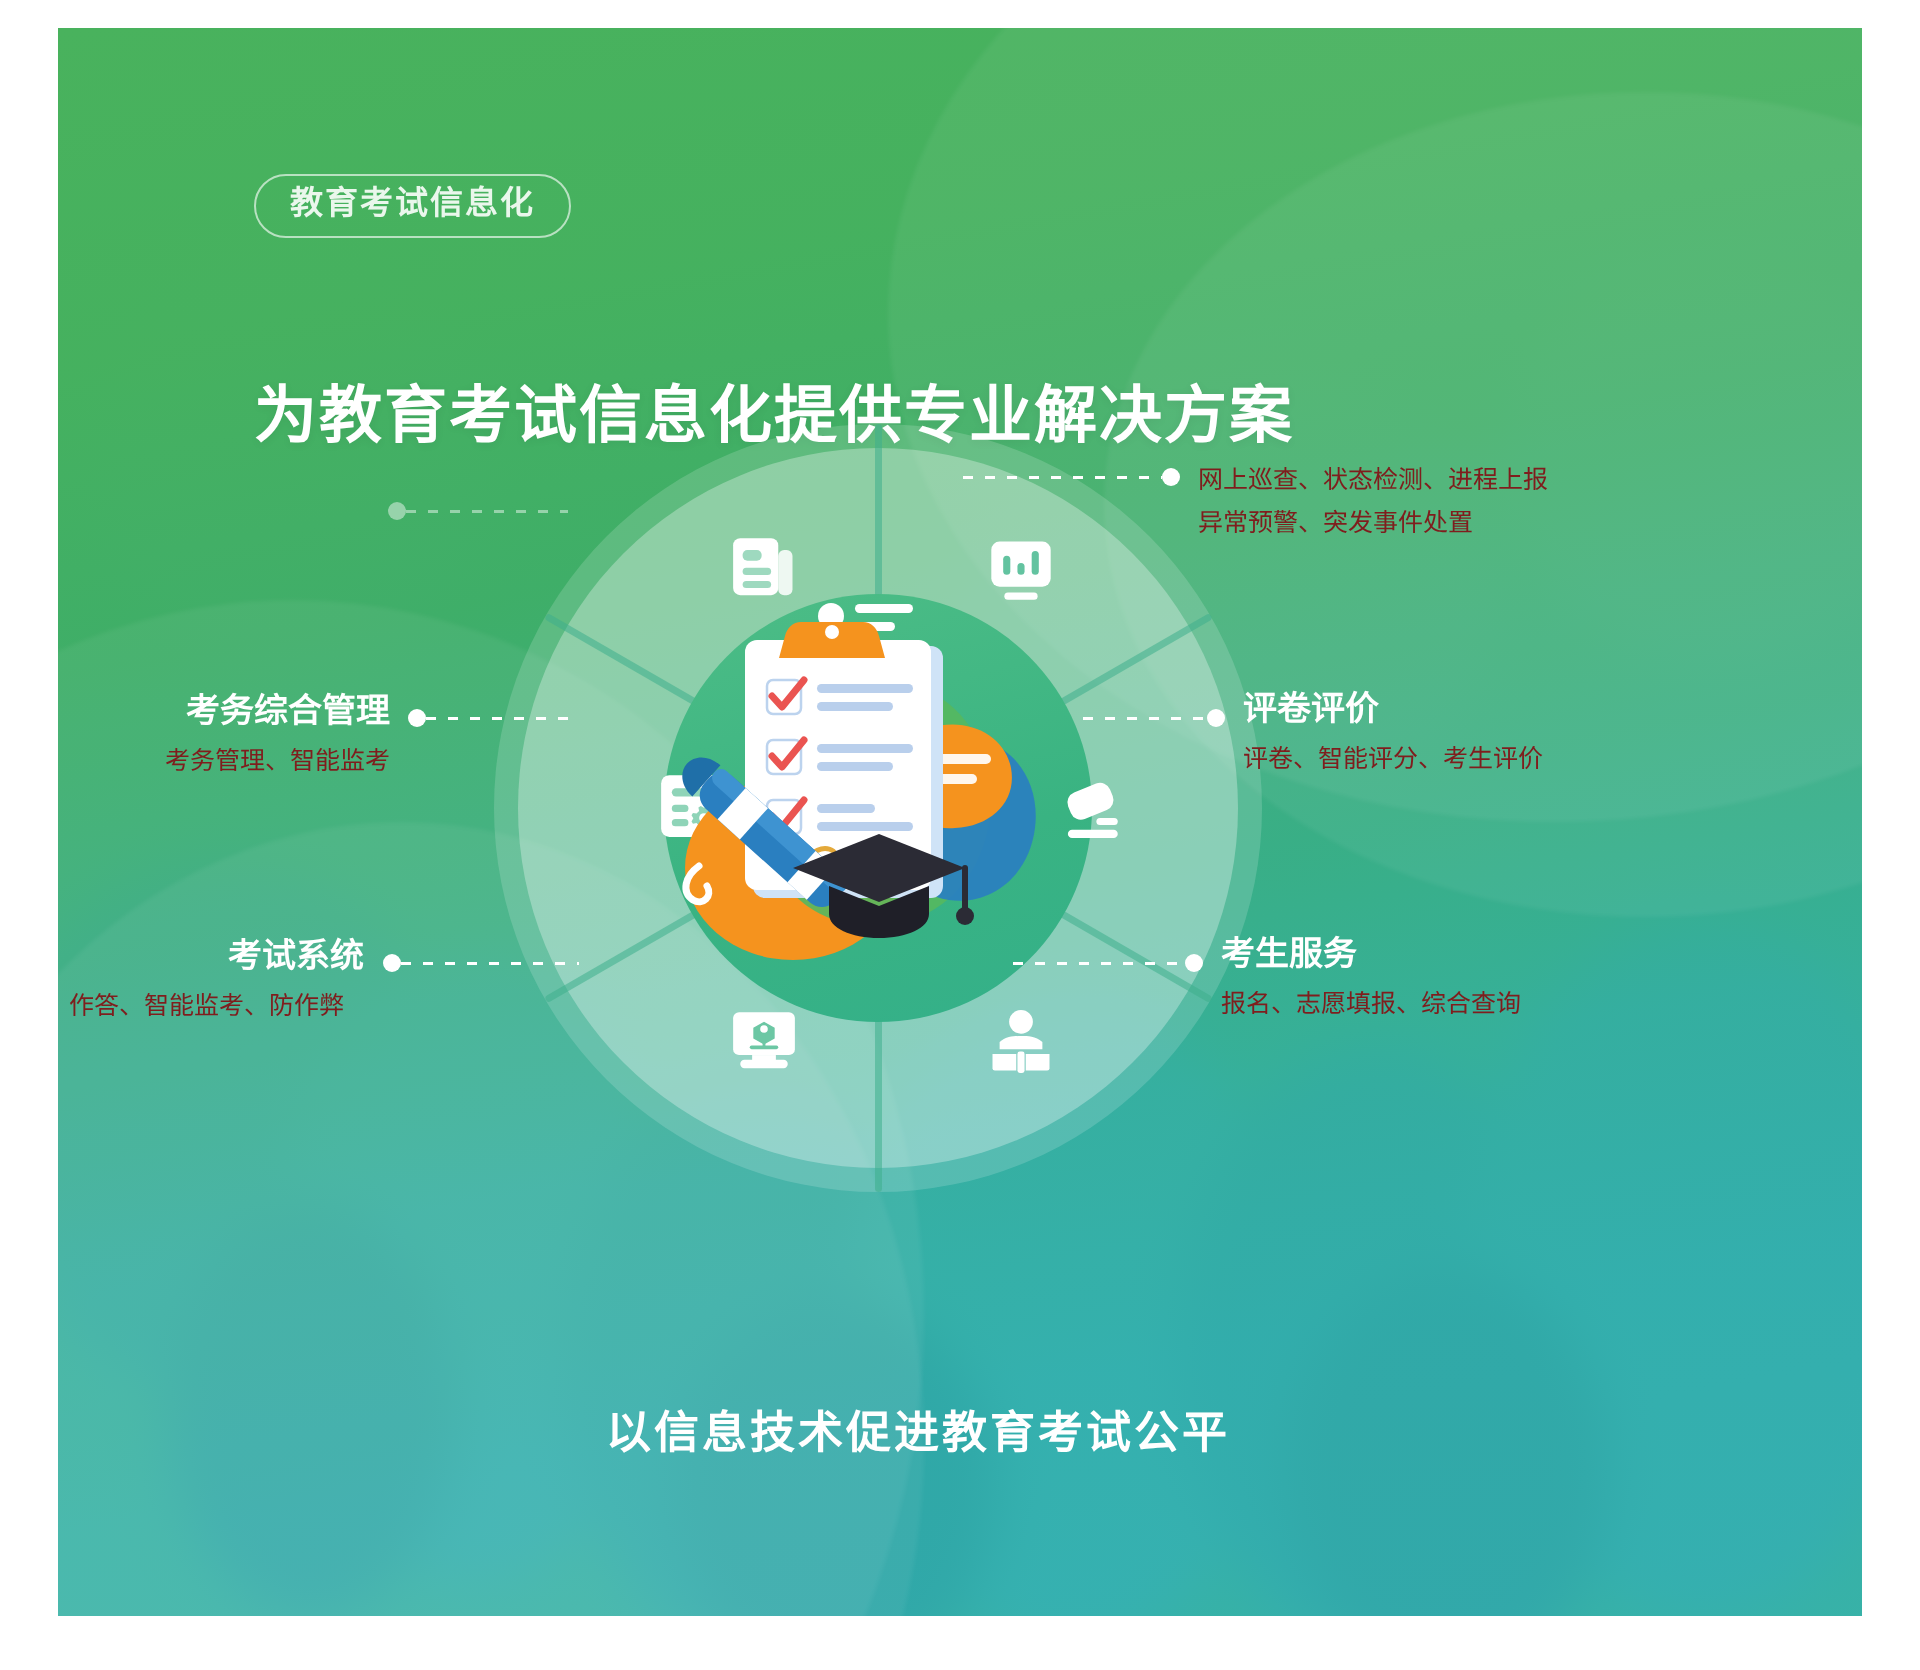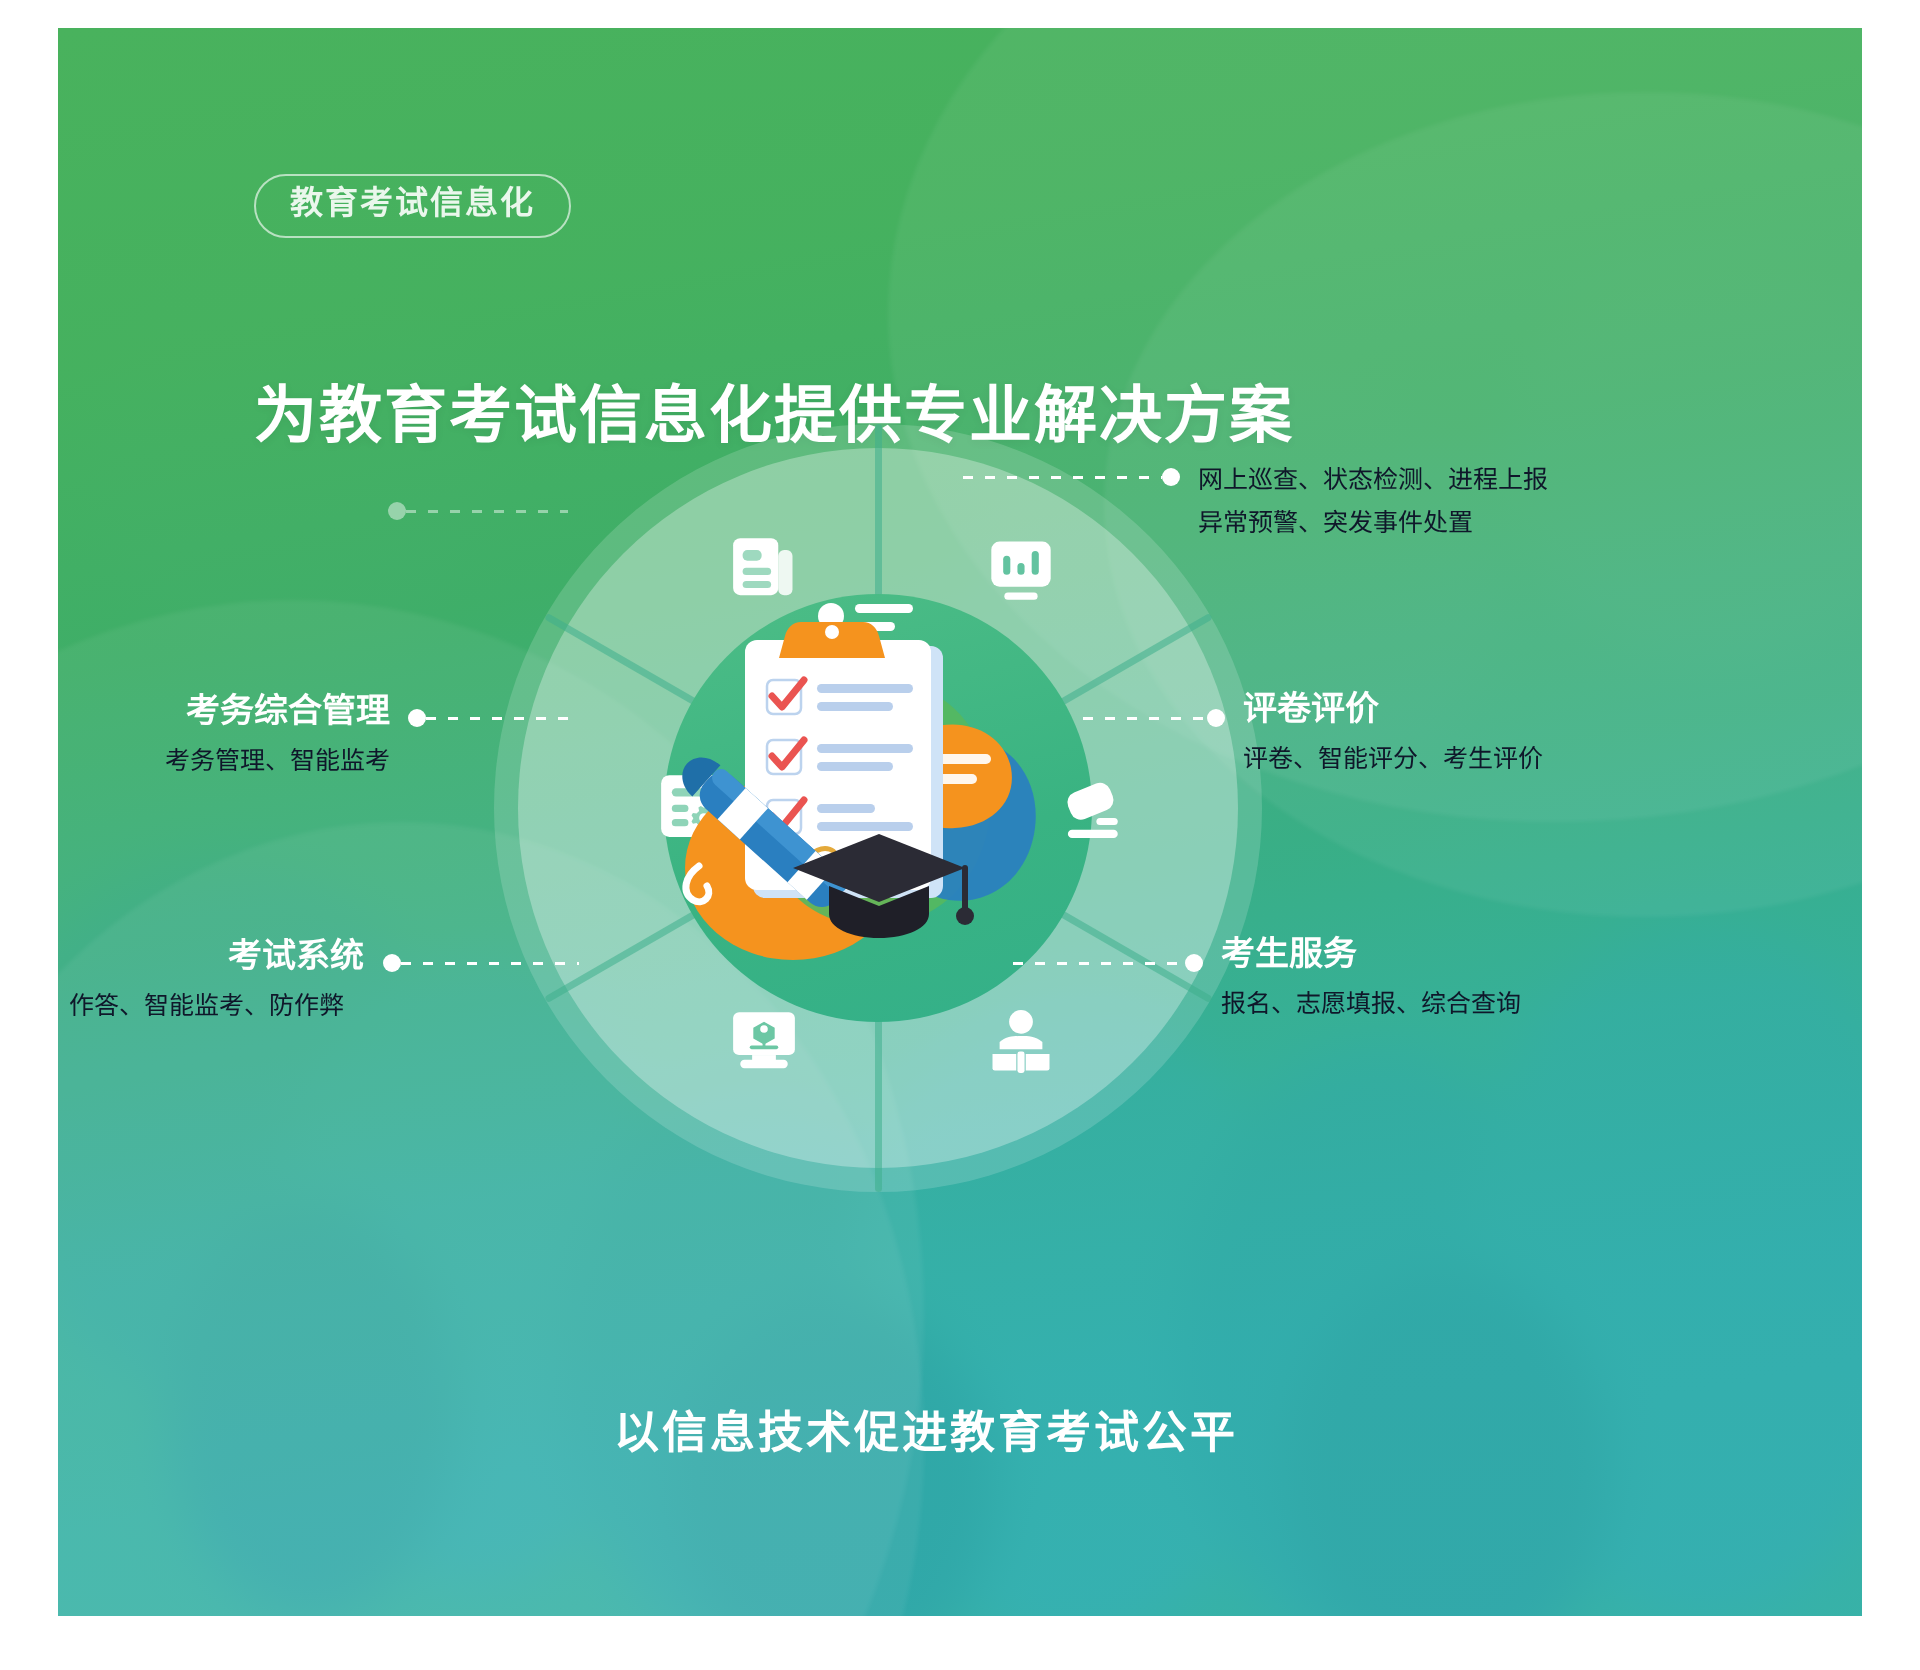--- a/index.html
+++ b/index.html
@@ -91,21 +91,21 @@
     letter-spacing: 2px;
     white-space: nowrap;
     text-shadow: 0 2px 10px rgba(0,0,0,0.06);
   }
 
   #tagline {
     position: absolute;
     left: 540px;
     top: 1368px;
     width: 640px;
-    text-align: right;
+    text-align: center;
     color: #ffffff;
     font-size: 45px;
     font-weight: bold;
     letter-spacing: 3px;
     white-space: nowrap;
   }
 
   
   #wheel {
     position: absolute;
@@ -172,21 +172,21 @@
   .callout { position: absolute; }
   .callout .title {
     font-size: 34px;
     font-weight: bold;
     color: #ffffff;
     white-space: nowrap;
     line-height: 1.1;
   }
   .callout .desc {
     font-size: 25px;
-    color: #0f172a;
+    color: #7f1d1d;
     white-space: nowrap;
     line-height: 1.55;
     margin-top: 12px;
   }
   .callout.right { text-align: left; }
   .callout.left  { text-align: left; }
   .callout.faded .title { color: rgba(255,255,255,0.42); }
   .callout.faded .desc  { color: rgba(255,255,255,0.40); }
 
   

